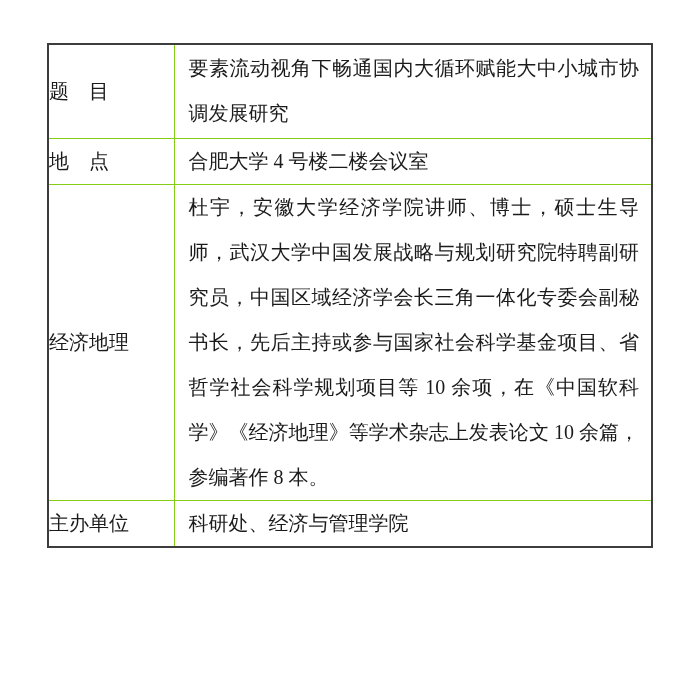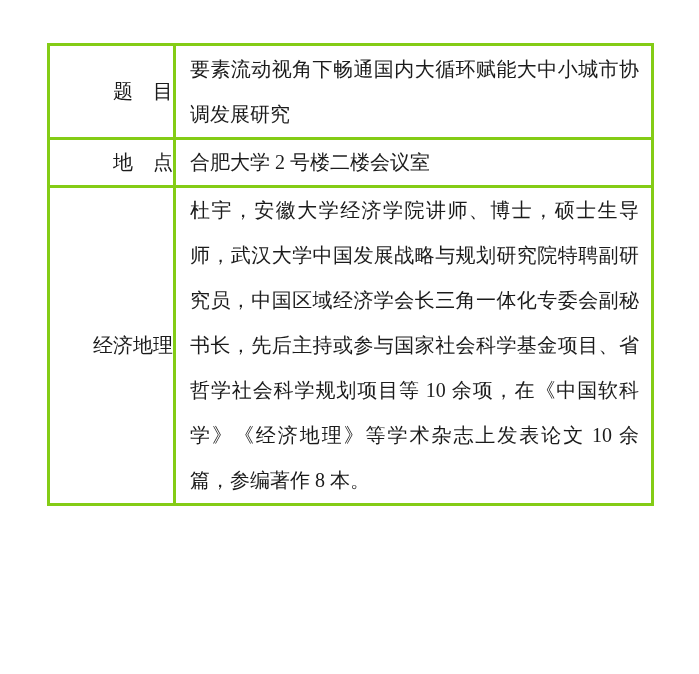--- a/index.html
+++ b/index.html
@@ -20,28 +20,28 @@
   table.announce {
     position: absolute;
     left: 47px;
     top: 43px;
     width: 604px;
     border-collapse: collapse;
     table-layout: fixed;
     background: #ffffff;
   }
   table.announce, table.announce td {
-    border: 3px solid #84cc16;
+    border: 1px solid #84cc16;
   }
   table.announce {
     border: 2px solid #3d3d3d;
   }
   td.label-cell {
     width: 126px;
-    text-align: right;
+    text-align: left;
     vertical-align: middle;
     font-family: "Liberation Sans", "DejaVu Sans", sans-serif;
     font-size: 20px;
     color: #1b1b1b;
   }
   td.content-cell {
     width: 478px;
     vertical-align: middle;
     padding: 0 12px 0 14px;
     font-size: 20px;
@@ -64,21 +64,25 @@
 
 <div class="page">
   <table class="announce">
     <tbody>
       <tr class="row-title">
         <td class="label-cell">题　目</td>
         <td class="content-cell justify">要素流动视角下畅通国内大循环赋能大中小城市协调发展研究</td>
       </tr>
       <tr class="row-location">
         <td class="label-cell">地　点</td>
-        <td class="content-cell">合肥大学 2 号楼二楼会议室</td>
+        <td class="content-cell">合肥大学 4 号楼二楼会议室</td>
       </tr>
       <tr class="row-bio">
         <td class="label-cell">经济地理</td>
         <td class="content-cell justify">杜宇，安徽大学经济学院讲师、博士，硕士生导师，武汉大学中国发展战略与规划研究院特聘副研究员，中国区域经济学会长三角一体化专委会副秘书长，先后主持或参与国家社会科学基金项目、省哲学社会科学规划项目等 10 余项，在《中国软科学》《经济地理》等学术杂志上发表论文 10 余篇，参编著作 8 本。</td>
+      </tr>
+      <tr class="row-org">
+        <td class="label-cell">主办单位</td>
+        <td class="content-cell">科研处、经济与管理学院</td>
       </tr>
     </tbody>
   </table>
 </div>
 
 </body></html>

